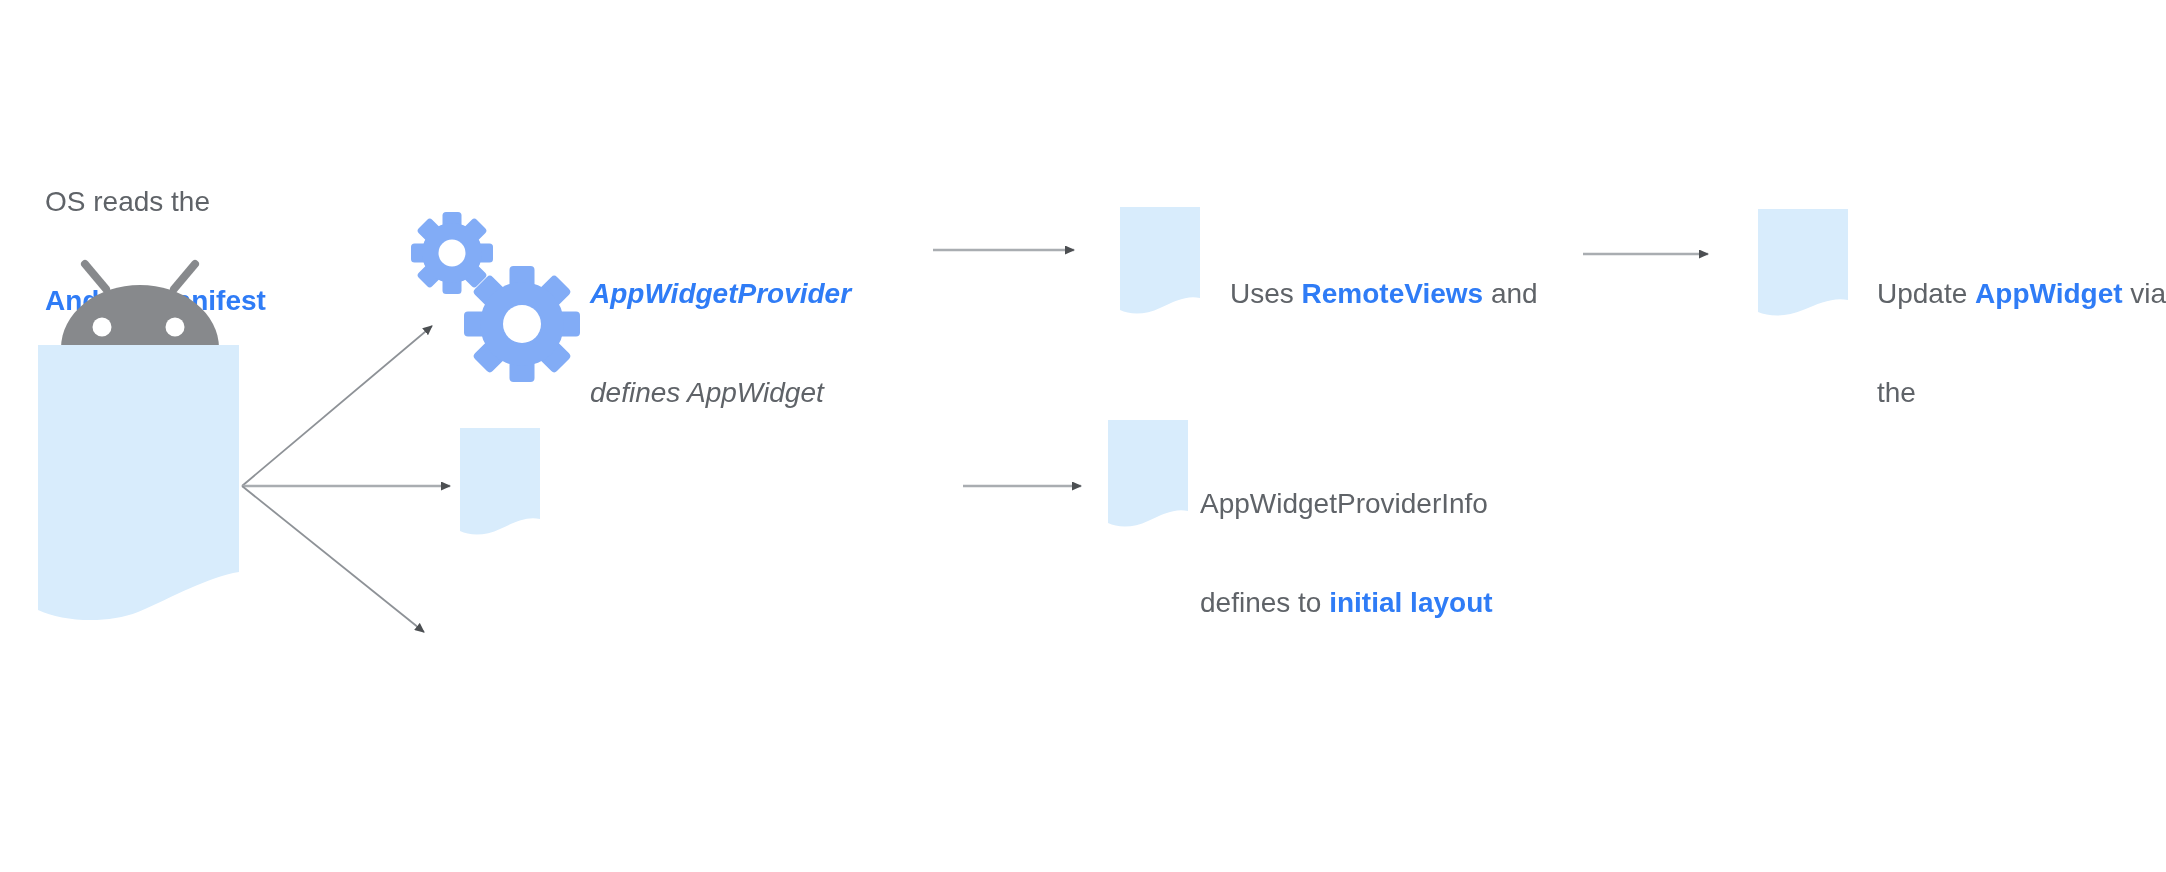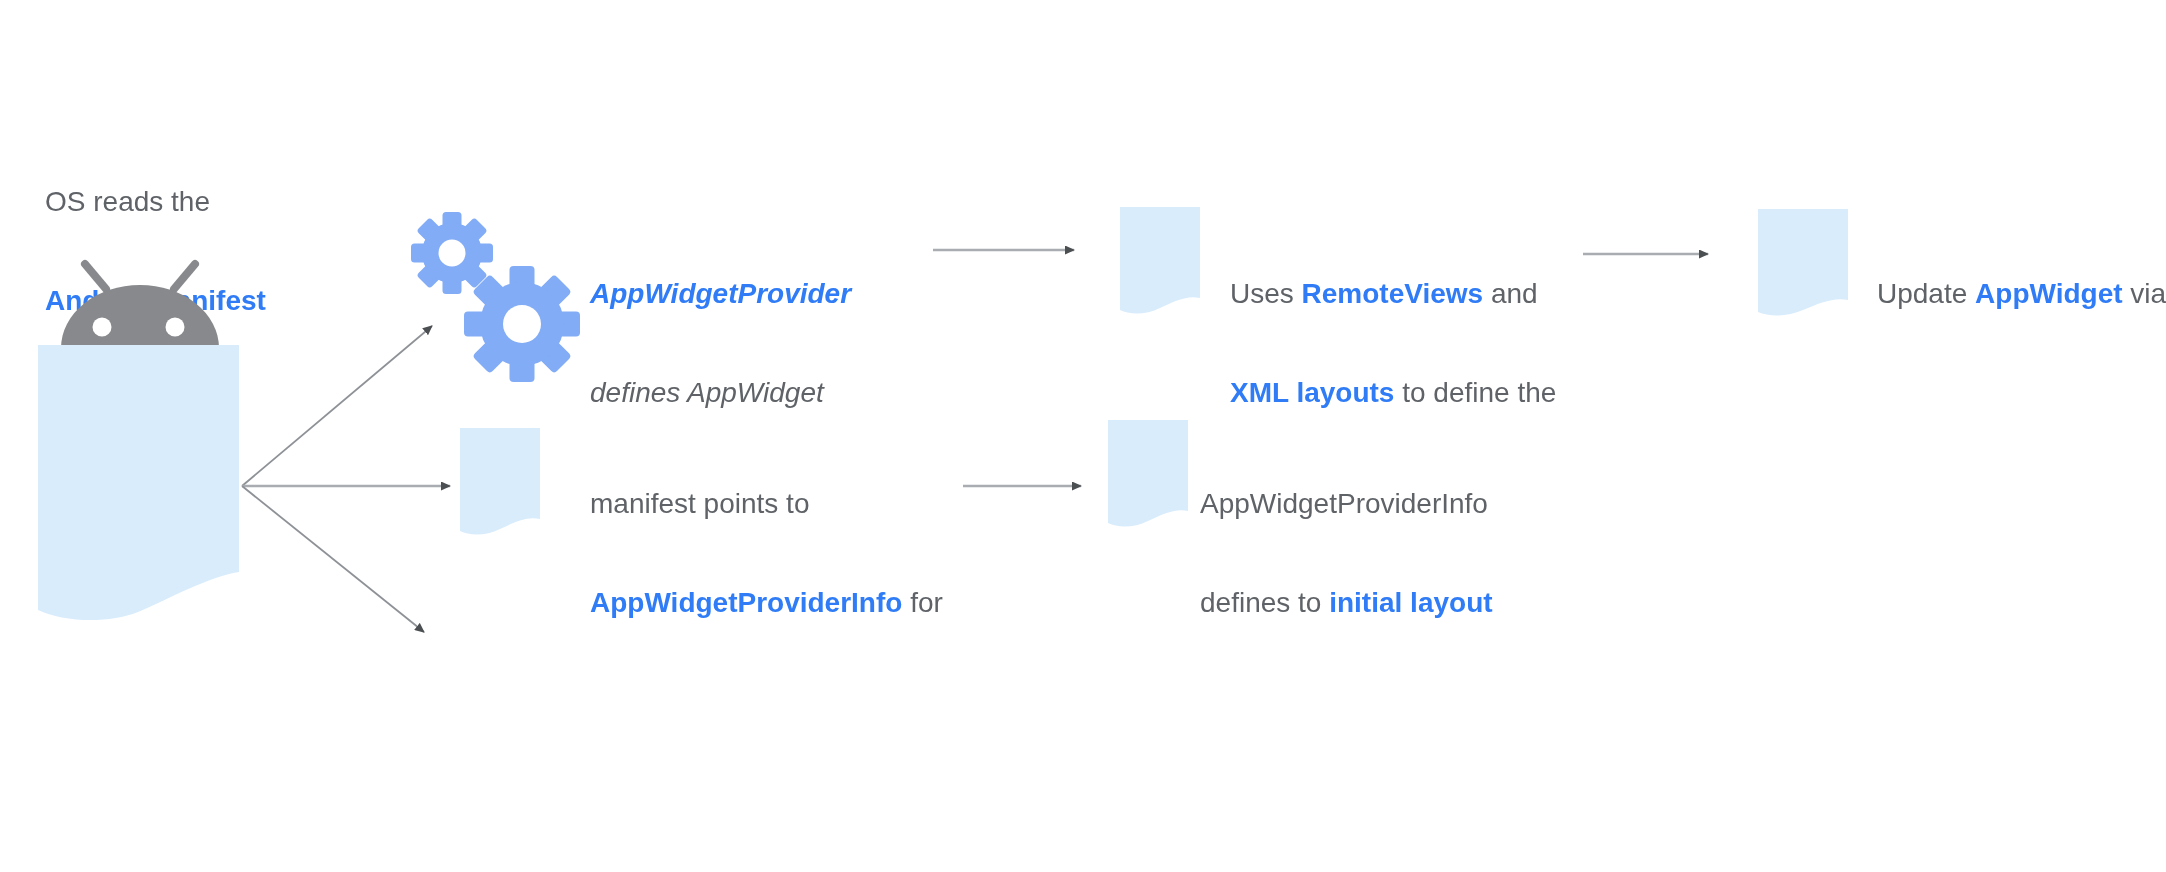--- a/index.html
+++ b/index.html
@@ -86,40 +86,35 @@
     <div><span class="b">AppWidgetProvider</span></div>
     <div><span class="g">defines AppWidget</span></div>
   </div>
 
   <svg class="abs" style="left:1120px;top:207px" width="80" height="112" viewBox="0 0 80 112">
     <path d="M0 0 H80 V91 C67 88 55 94 40 101 C26 108 10 108 0 103 Z" fill="#D8ECFC"></path>
   </svg>
 
   <div class="txt" style="left:1222px;top:211px;margin-left:8px;">
     <div><span class="g">Uses </span><span class="b">RemoteViews</span><span class="g"> and</span></div>
-    <div><span class="b">XML layouts</span><span class="g"> to define the</span></div>
   </div>
 
   <svg class="abs" style="left:1758px;top:209px" width="90" height="112" viewBox="0 0 80 112" preserveAspectRatio="none">
     <path d="M0 0 H80 V91 C67 88 55 94 40 101 C26 108 10 108 0 103 Z" fill="#D8ECFC"></path>
   </svg>
 
   <div class="txt" style="left:1877px;top:211px;">
     <div><span class="g">Update </span><span class="b">AppWidget</span><span class="g"> via</span></div>
+    <div><span class="g">the</span></div>
   </div>
 
   <svg class="abs" style="left:460px;top:428px" width="80" height="112" viewBox="0 0 80 112">
     <path d="M0 0 H80 V91 C67 88 55 94 40 101 C26 108 10 108 0 103 Z" fill="#D8ECFC"></path>
   </svg>
 
-  <div class="txt" style="left:590px;top:421px;">
-    <div><span class="g">manifest points to</span></div>
-    <div><span class="b">AppWidgetProviderInfo</span><span class="g"> for</span></div>
-    <div><span class="g">metadata</span></div>
-  </div>
 
   <svg class="abs" style="left:1108px;top:420px" width="80" height="112" viewBox="0 0 80 112">
     <path d="M0 0 H80 V91 C67 88 55 94 40 101 C26 108 10 108 0 103 Z" fill="#D8ECFC"></path>
   </svg>
 
   <div class="txt" style="left:1200px;top:421px;">
     <div><span class="g">AppWidgetProviderInfo</span></div>
     <div><span class="g">defines to </span><span class="b">initial layout</span></div>
   </div>
 

